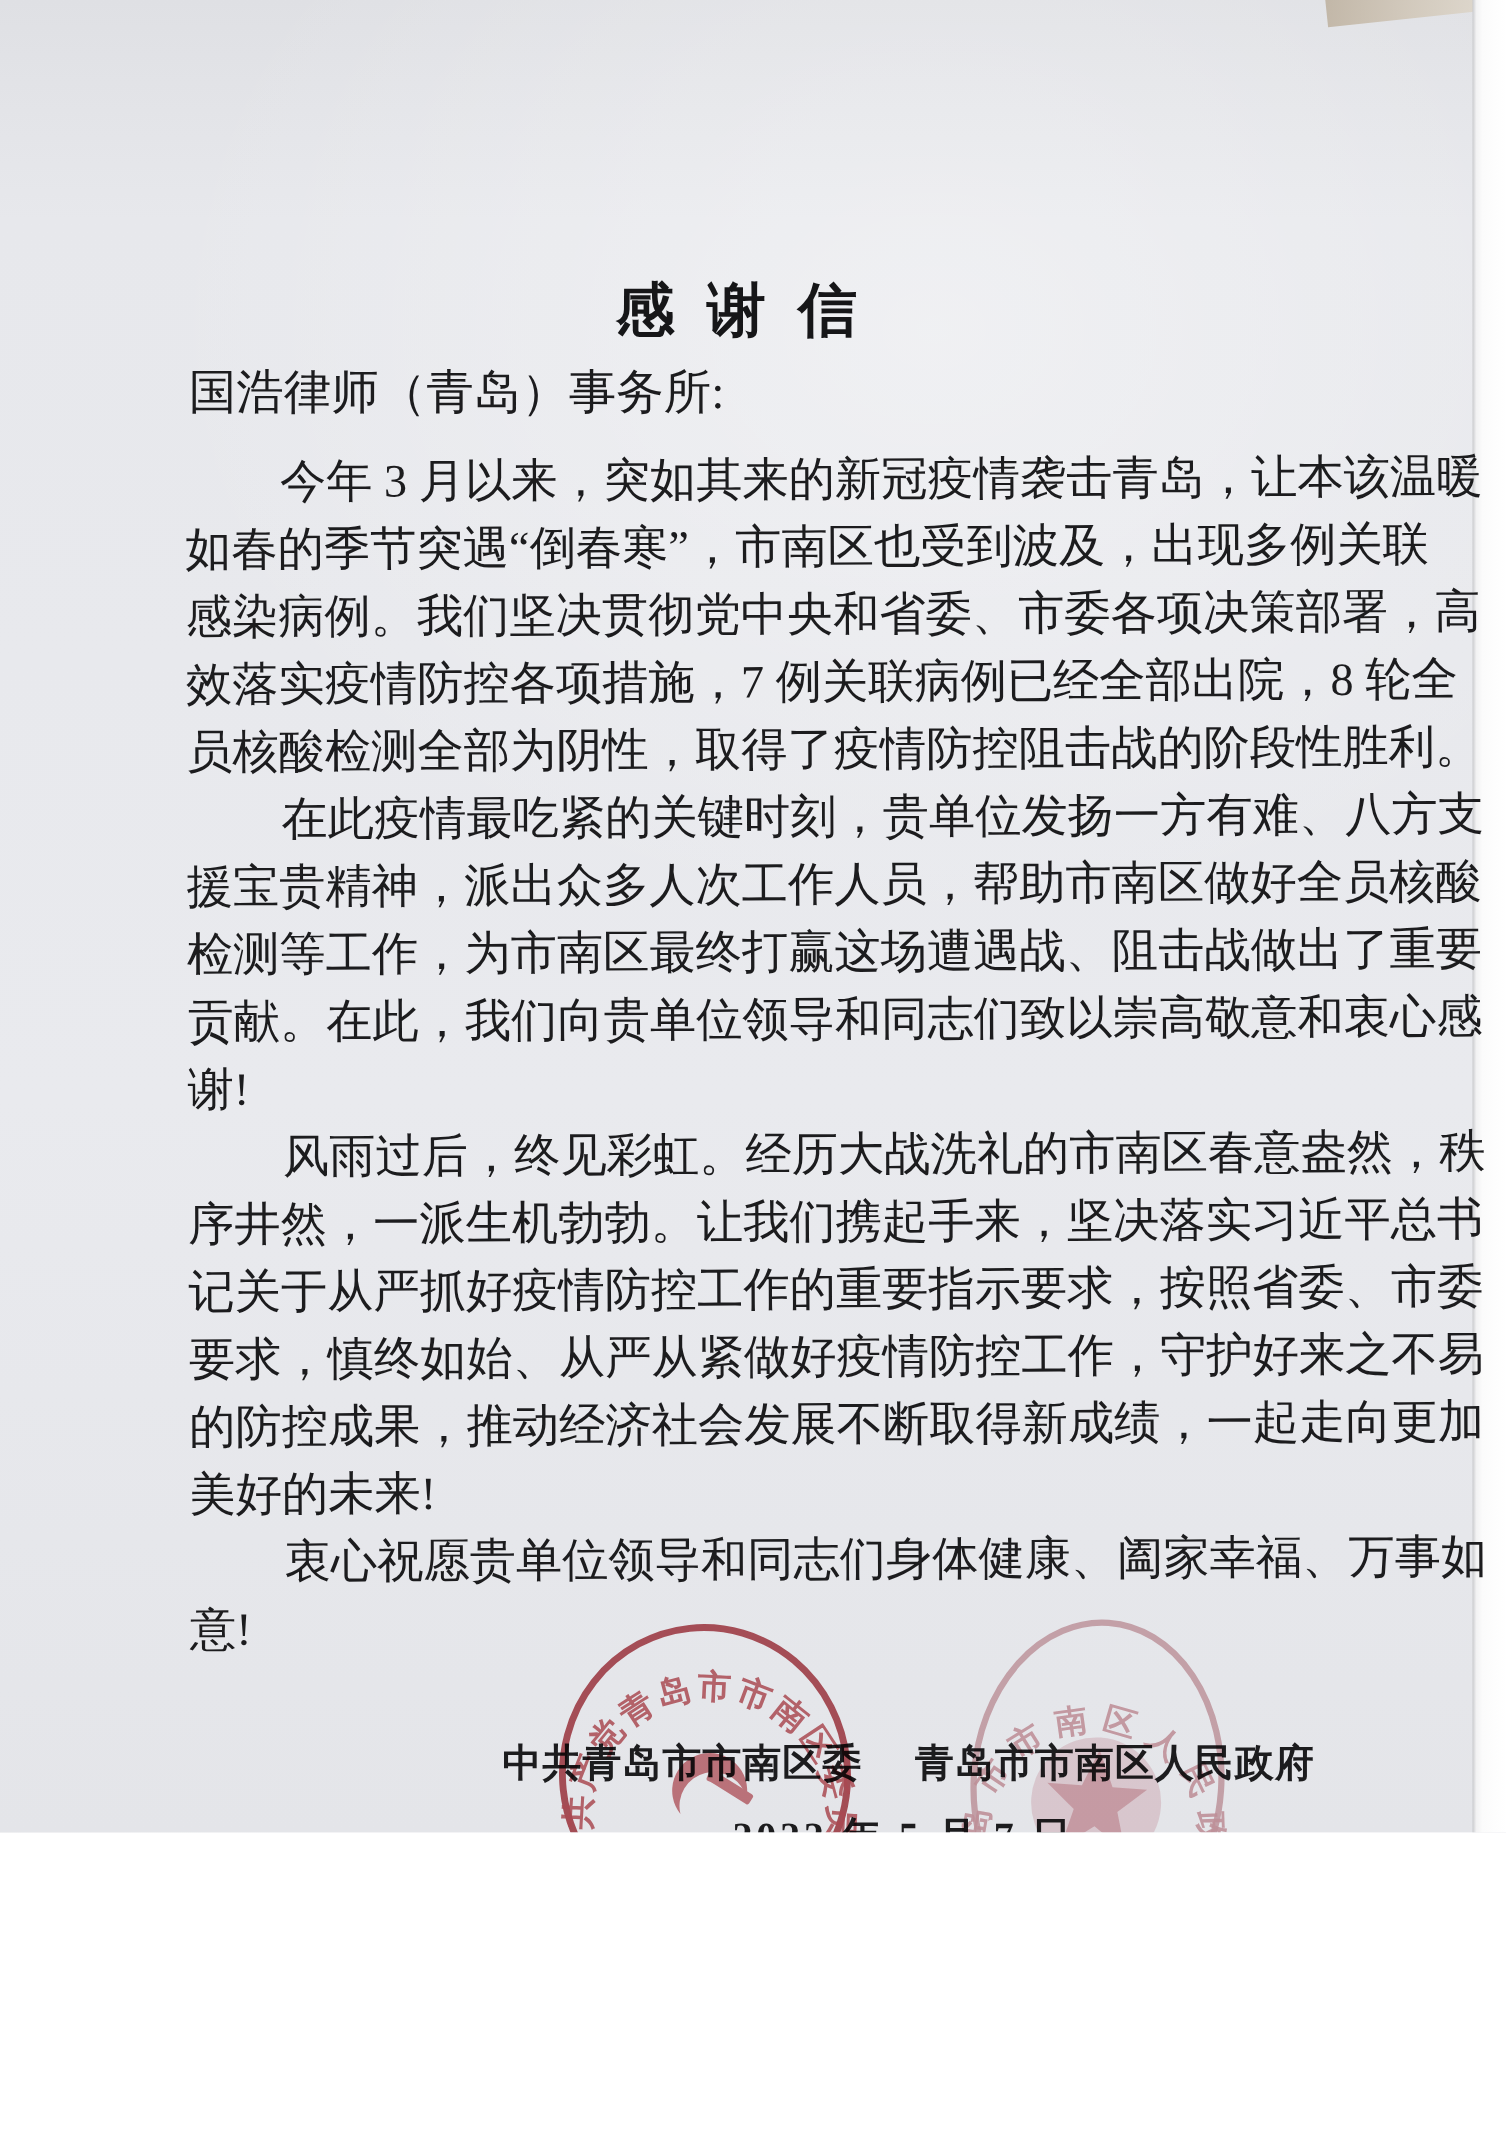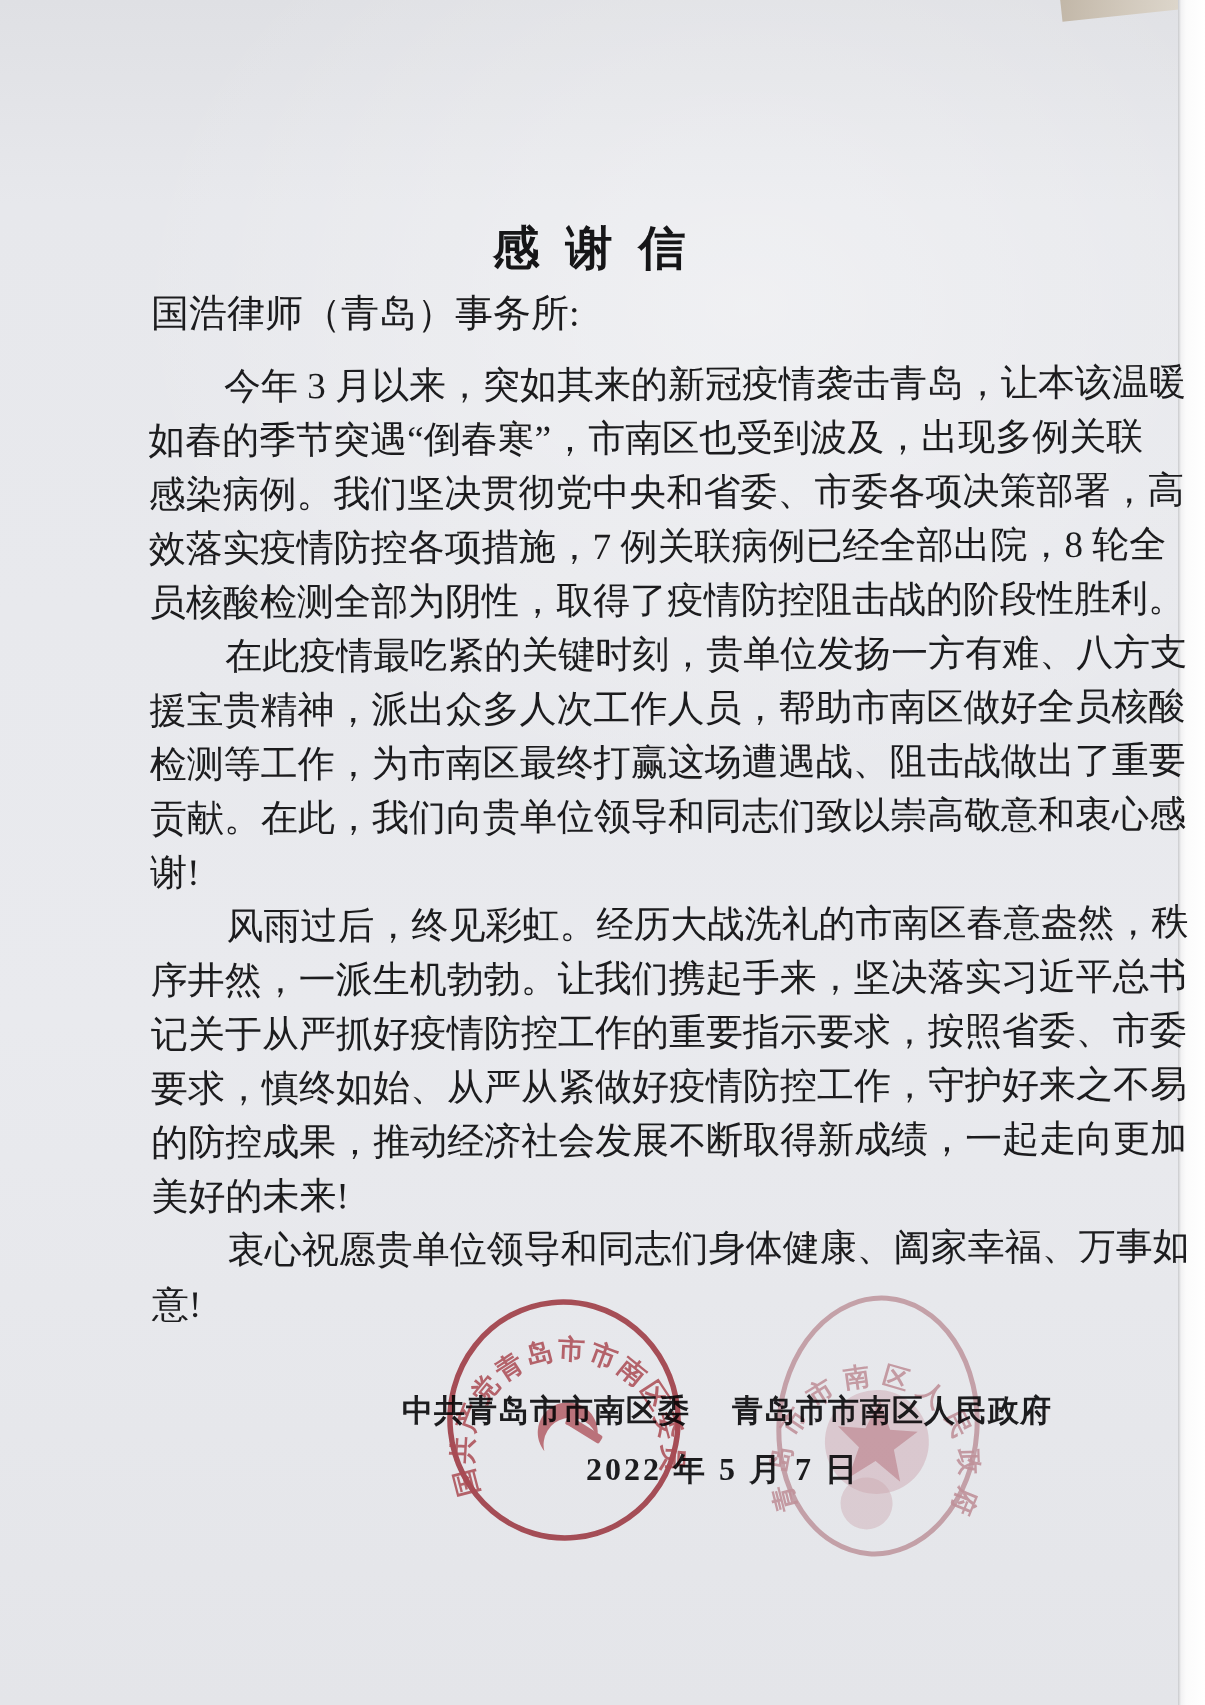--- a/index.html
+++ b/index.html
@@ -1,18 +1,18 @@
 <!DOCTYPE html>
 <html><head>
 <meta charset="utf-8">
 <style>
   html,body{margin:0;padding:0;}
   .page{
     position:relative;
-    width:1205px;height:1705px;
+    width:1205px;height:1466px;
     background:
       radial-gradient(ellipse 900px 700px at 62% 18%, rgba(255,255,255,.35), rgba(255,255,255,0) 70%),
       linear-gradient(to bottom, #dfe0e4 0, #e7e8ec 12%, #e9eaee 60%, #e4e5e9 100%),
       linear-gradient(to right, #cfd0d4 0, #e0e1e5 16%, #eaebef 55%, #e6e7eb 97%);
     overflow:hidden;
     font-family:"Liberation Serif","DejaVu Serif",serif;
     color:#1c1c1e;
   }
   .scan-edge{
     position:absolute;right:0;top:0;width:27px;height:1705px;

